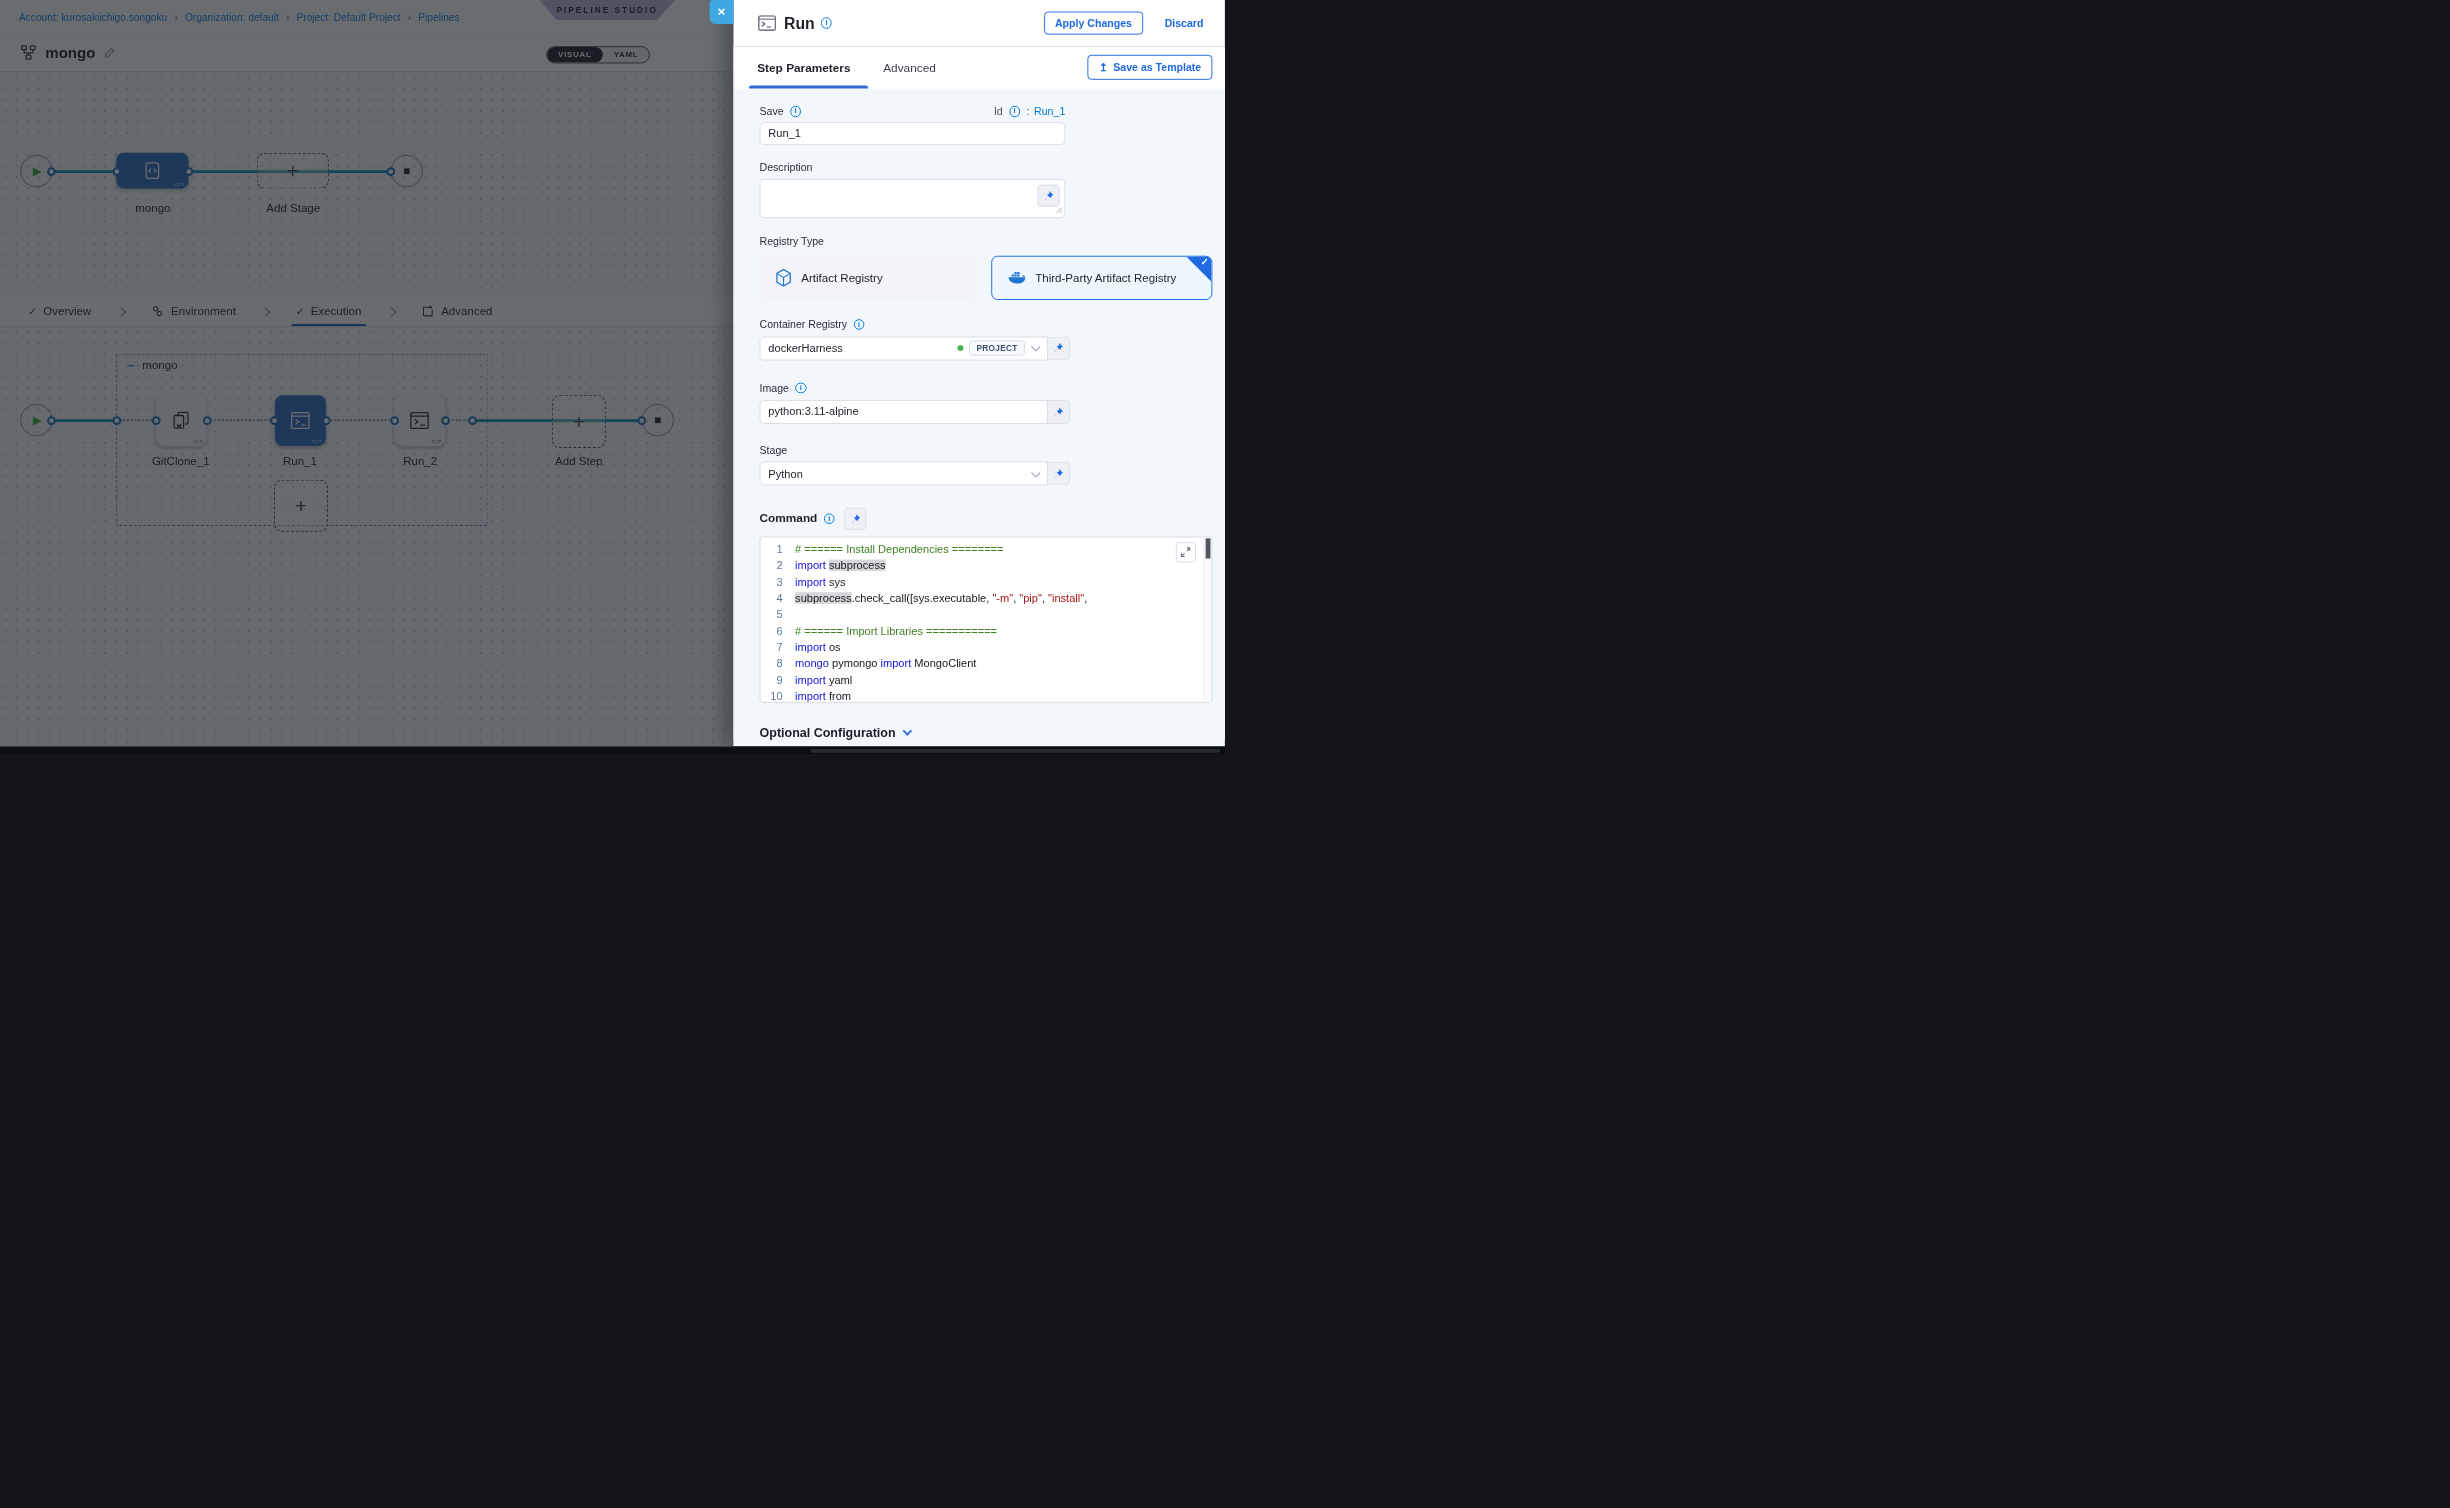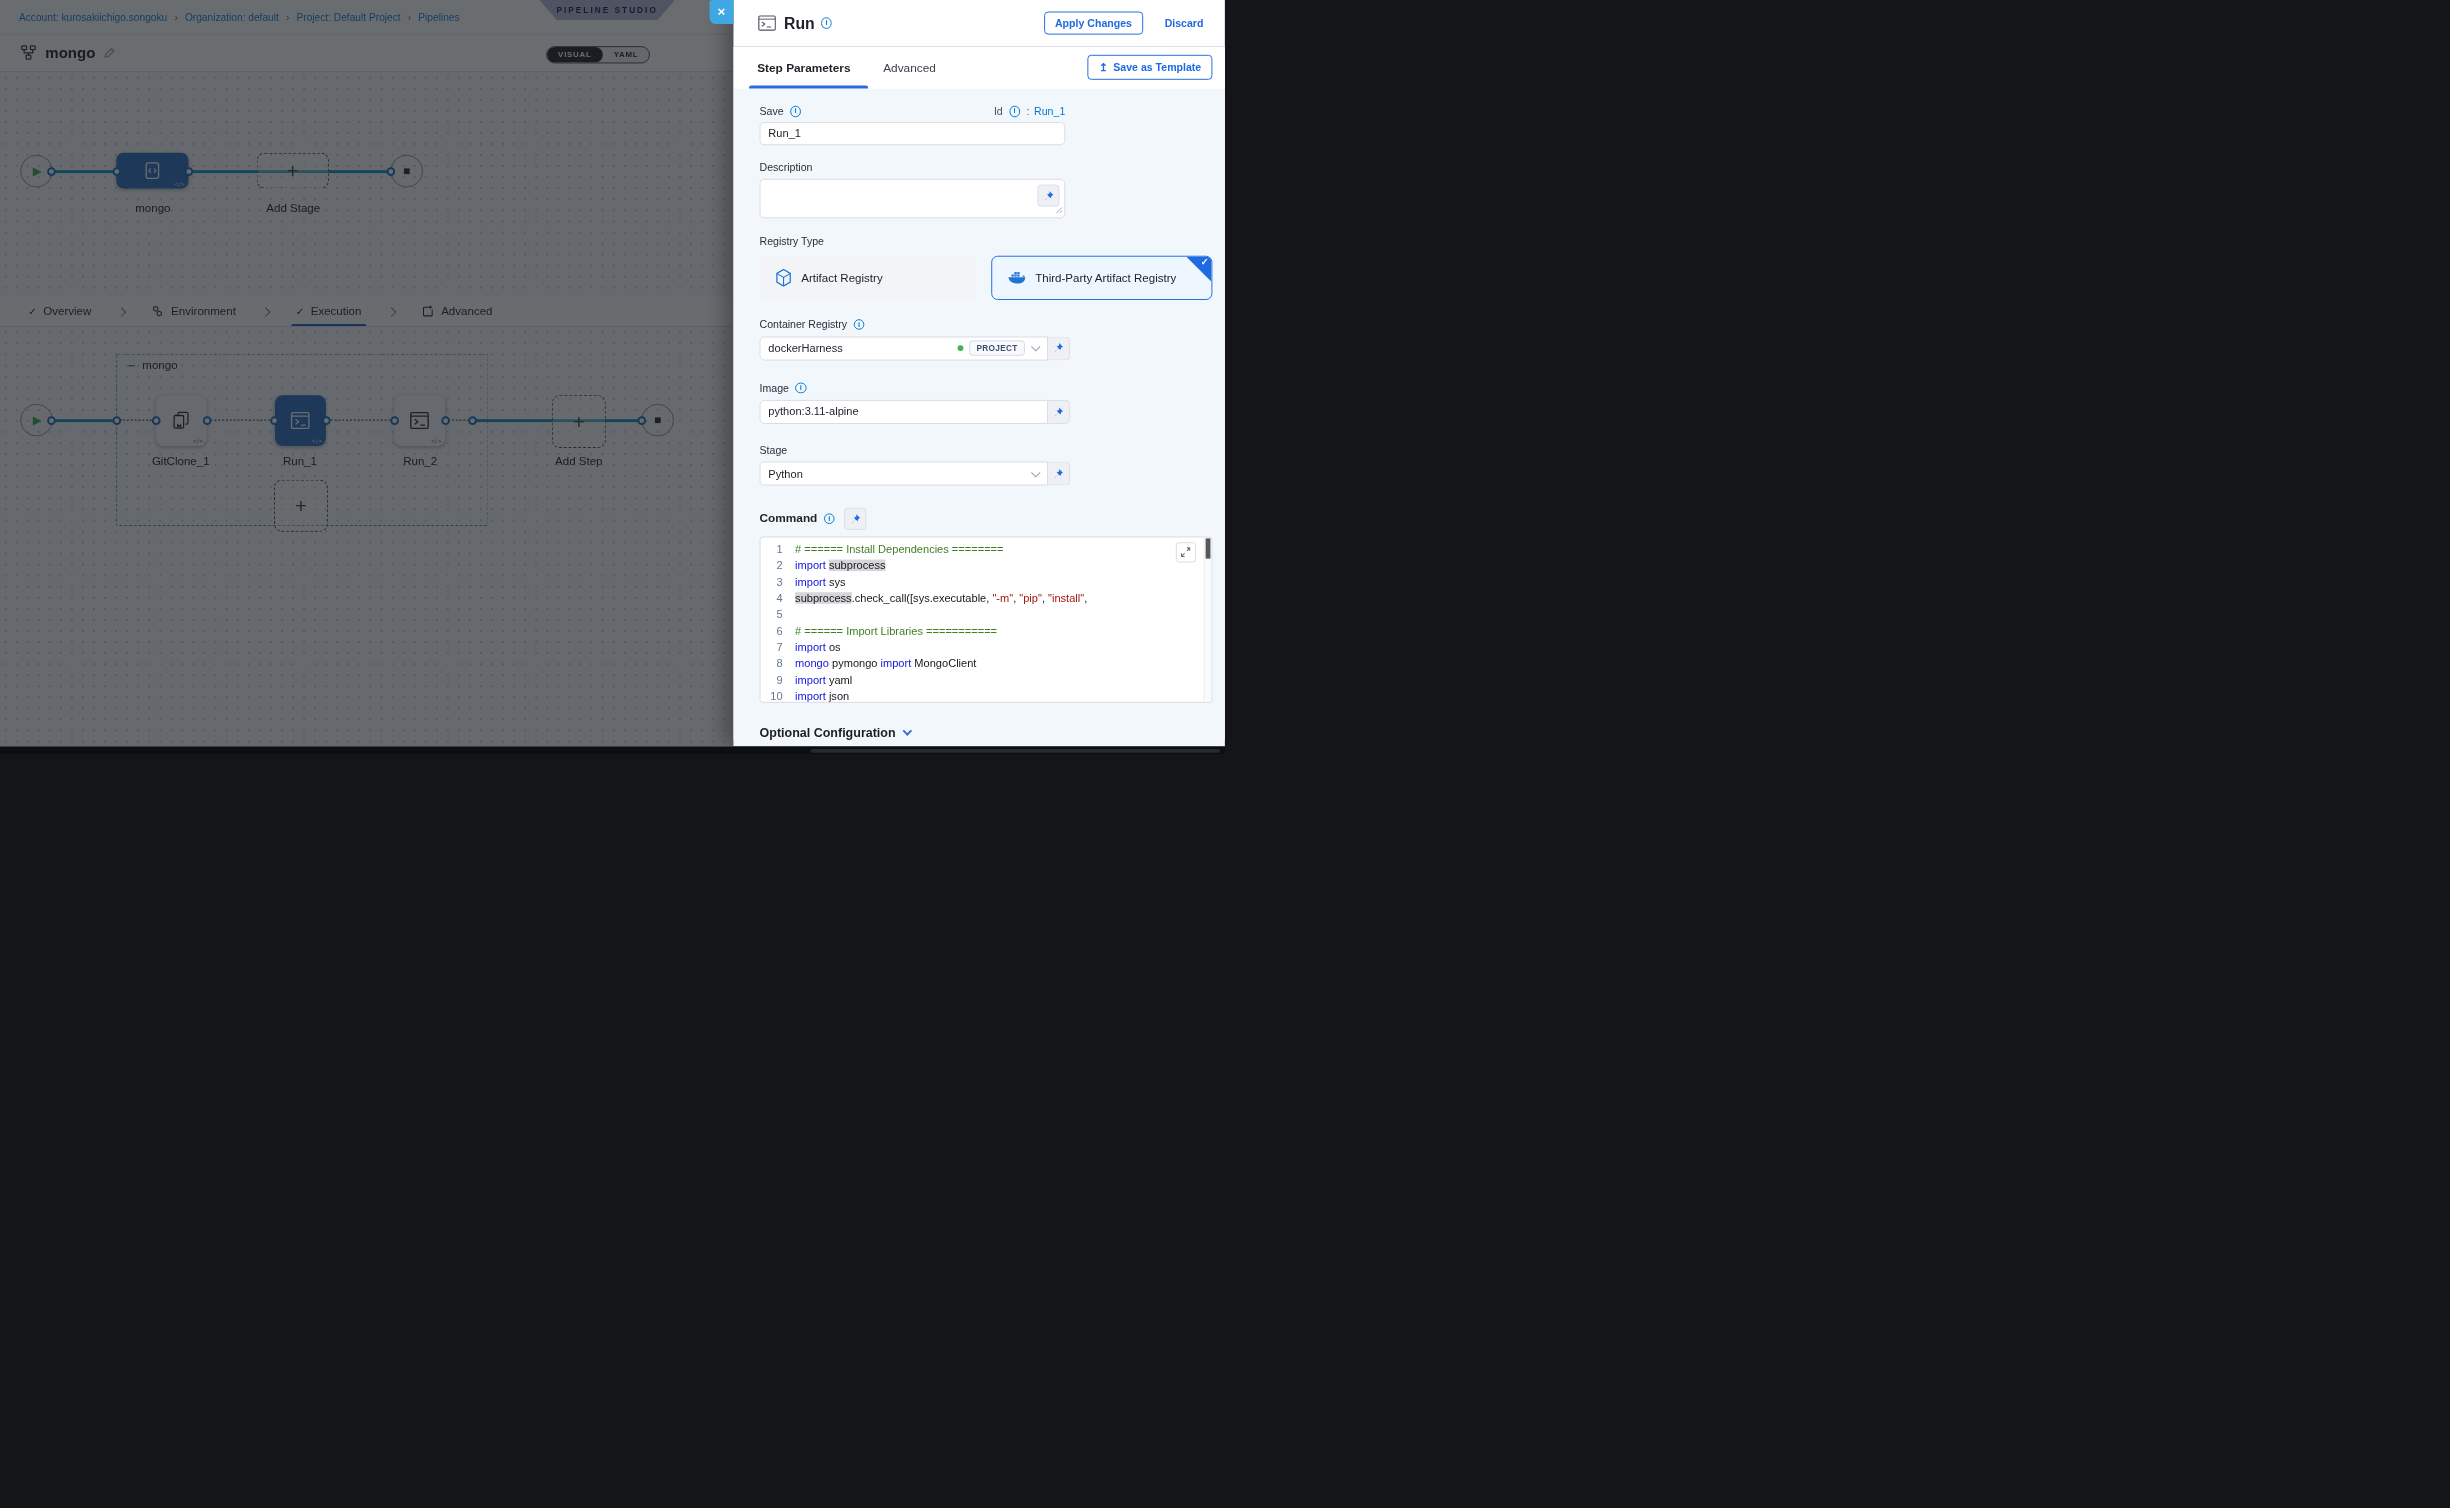--- a/index.html
+++ b/index.html
@@ -508,21 +508,21 @@
           <div class="cl">
                 <span class="ln">8</span>
                 <span class="code"><span class="tk-kw">mongo</span><span class="tk-pl"> pymongo </span><span class="tk-kw">import</span><span class="tk-pl"> MongoClient</span></span>
               </div>
           <div class="cl">
                 <span class="ln">9</span>
                 <span class="code"><span class="tk-kw">import</span><span class="tk-pl"> yaml</span></span>
               </div>
           <div class="cl">
                 <span class="ln">10</span>
-                <span class="code"><span class="tk-kw">import</span><span class="tk-pl"> json</span></span>
+                <span class="code"><span class="tk-kw">import</span><span class="tk-pl"> from</span></span>
               </div>
         </div>
         <span class="expand-btn">
           <svg width="10.6" height="10.6" viewBox="0 0 13 13" fill="none" stroke="#6a6e76" stroke-width="1.4">
             <path d="M8 1h4v4M5 12H1V8M12 1L8 5M1 12l4-4"></path>
           </svg>
         </span>
         <span class="ed-scroll">
               <span class="ed-thumb"></span>
             </span>

